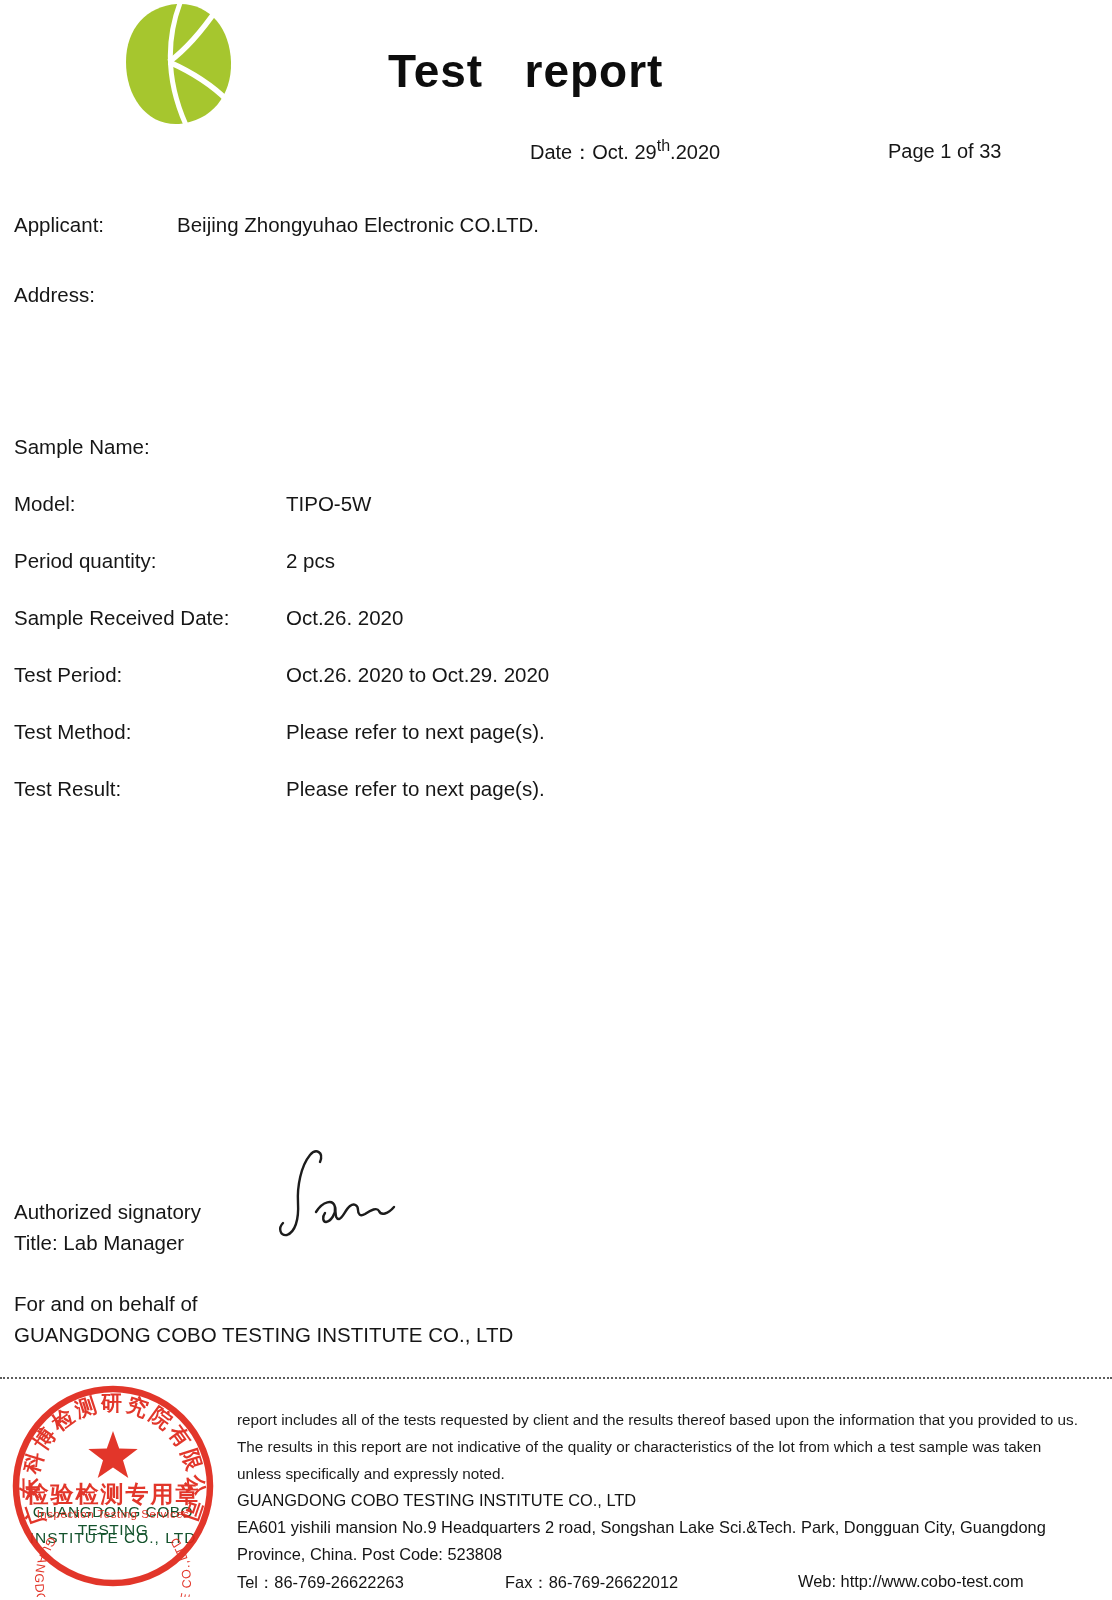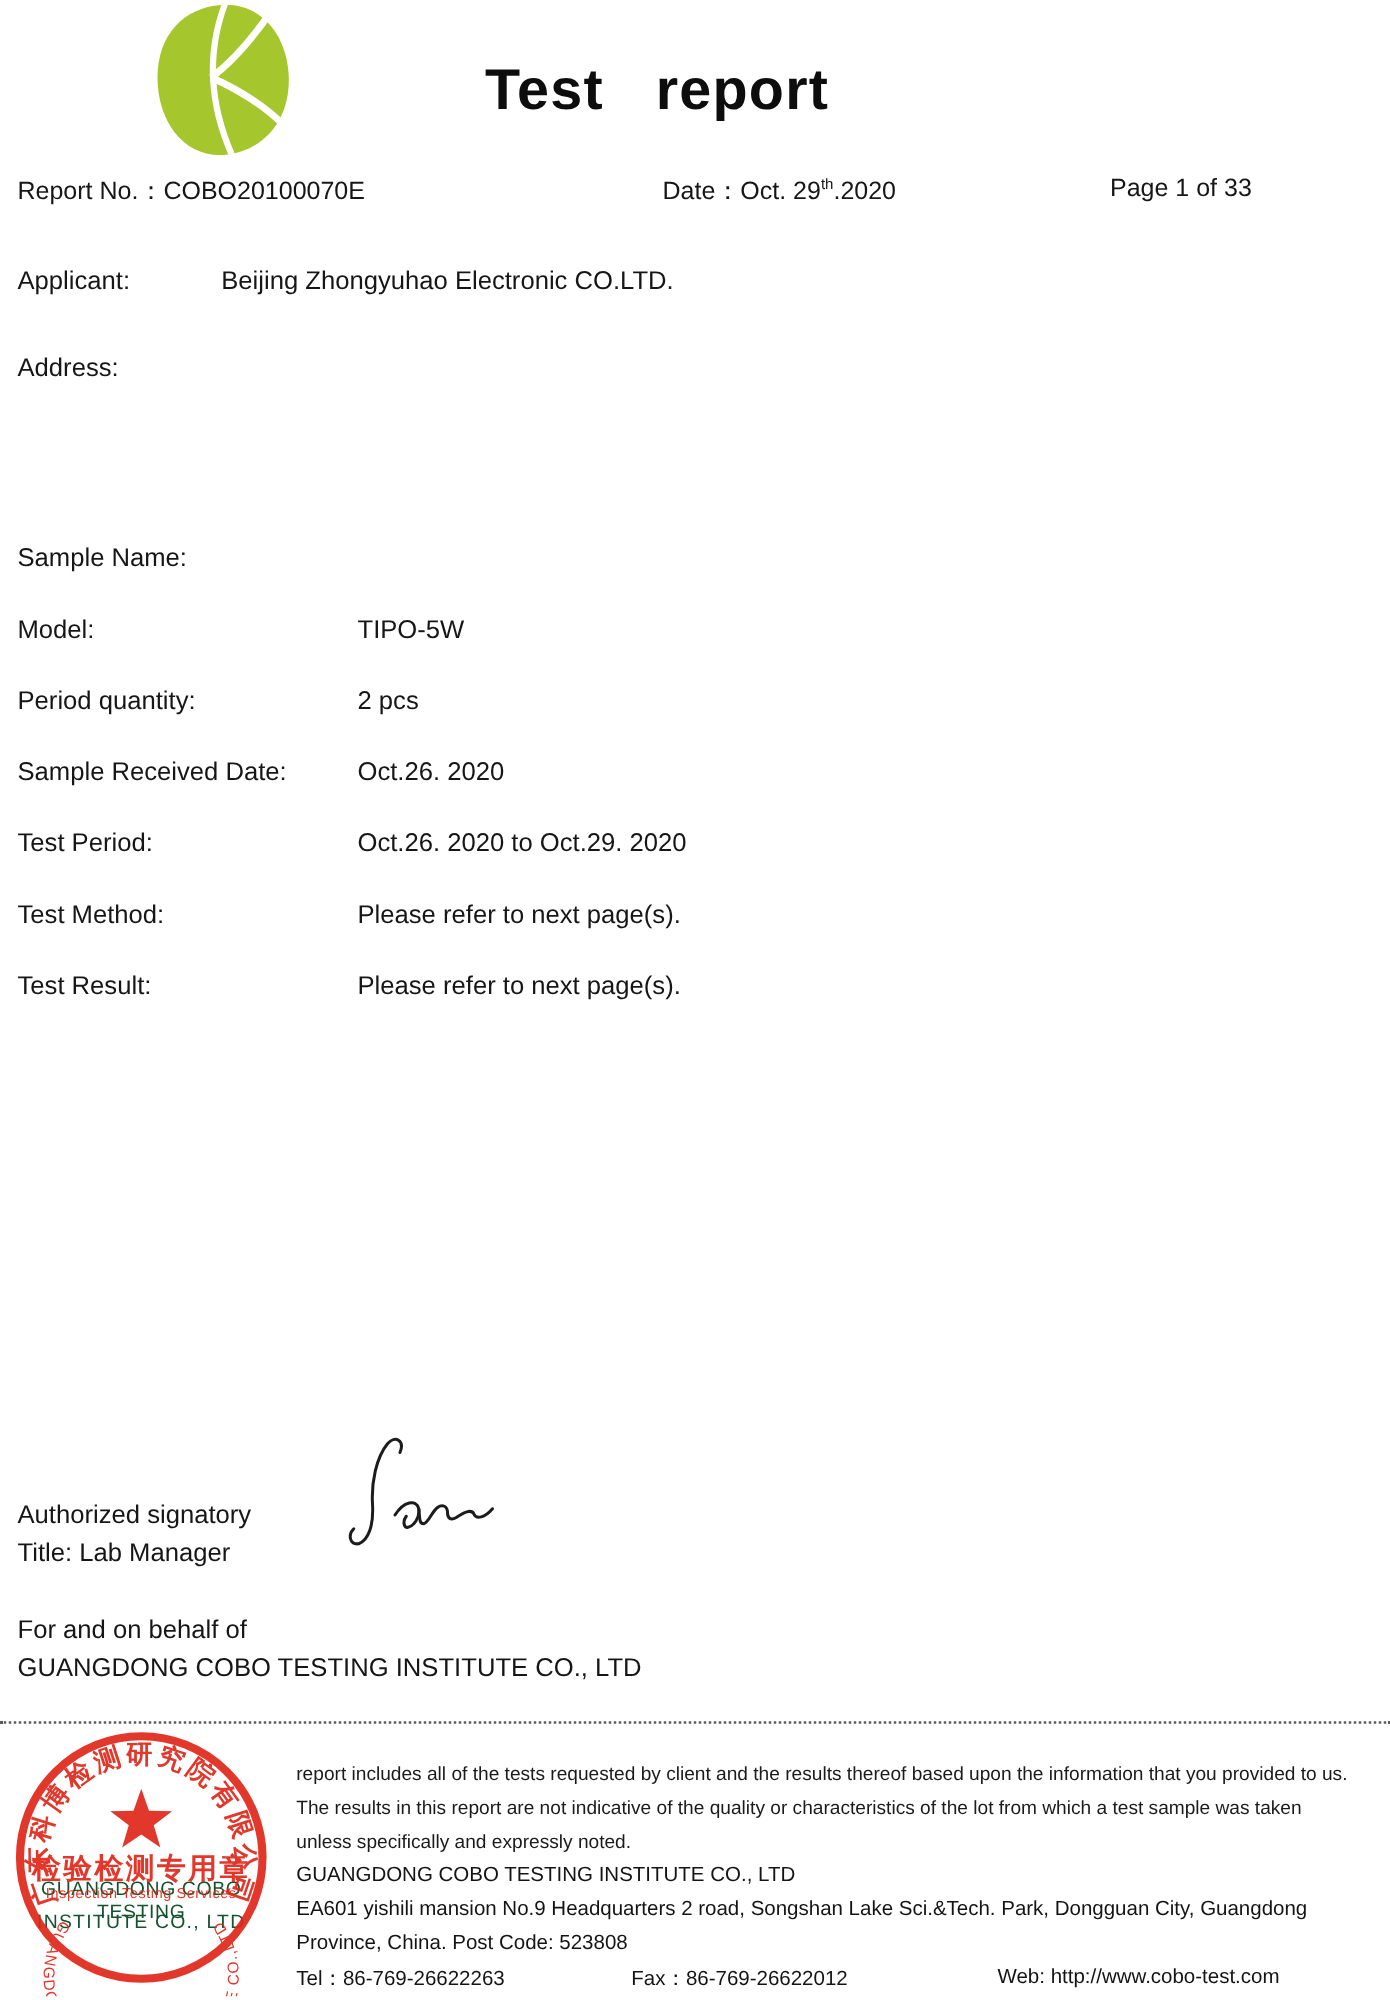--- a/index.html
+++ b/index.html
@@ -6,21 +6,21 @@
   .page{
     position:relative;width:1112px;height:1600px;background:#fff;overflow:hidden;
     font-family:"Liberation Sans","DejaVu Sans",sans-serif;color:#161616;
   }
   .abs{position:absolute;white-space:nowrap;}
   .title{
     position:absolute;left:388px;top:44px;font-size:46px;font-weight:bold;
     white-space:pre;color:#0d0d0d;letter-spacing:1px;
   }
   .hdr{font-size:20px;}
-  .hdr sup{font-size:12px;vertical-align:super;line-height:0;}
+  .hdr sup{font-size:16px;vertical-align:super;line-height:0;}
   .lbl{font-size:20.5px;}
   .val{font-size:20.5px;}
   .intro{font-size:20.5px;}
   .sig{font-size:20.5px;margin-top:44px;}
   .divider{
     position:absolute;left:0;top:1377px;width:1112px;height:0;
     border-top:2px dotted #5c5c5c;
   }
   .fine{font-size:15.3px;color:#1b1b1b;}
   .forg{font-size:16.4px;color:#141414;}
@@ -39,23 +39,20 @@
 
   <svg class="logo-svg" width="112" height="124" viewBox="0 0 112 124">
     <path d="M 54,2 C 86,0 107,26 108,60 C 109,94 88,119 56,122 C 24,124 3,95 3,60 C 3,26 24,4 54,2 Z" fill="#a6c62e"></path>
     <path d="M 57,1 Q 35,60 63,123" stroke="#ffffff" stroke-width="5" fill="none"></path>
     <path d="M 94,7 Q 70,42 46,60" stroke="#ffffff" stroke-width="5.5" fill="none"></path>
     <path d="M 46,60 Q 82,76 105,99" stroke="#ffffff" stroke-width="5.5" fill="none"></path>
   </svg>
 
   <div class="title">Test   report</div>
 
-  <div class="abs hdr" style="left:14px;top:139px">
-    <span>Report No.：</span><span>COBO20100070E</span>
-  </div>
   <div class="abs hdr" style="left:530px;top:139px">
     <span>Date：</span><span>Oct. 29</span><sup>th</sup><span>.2020</span>
   </div>
   <div class="abs hdr" style="left:888px;top:140px">Page 1 of 33</div>
 
   <div class="abs lbl" style="left:14px;top:213px">Applicant:</div>
   <div class="abs val" style="left:177px;top:213px">Beijing Zhongyuhao Electronic CO.LTD.</div>
   <div class="abs lbl" style="left:14px;top:283px">Address:</div>
 
 

